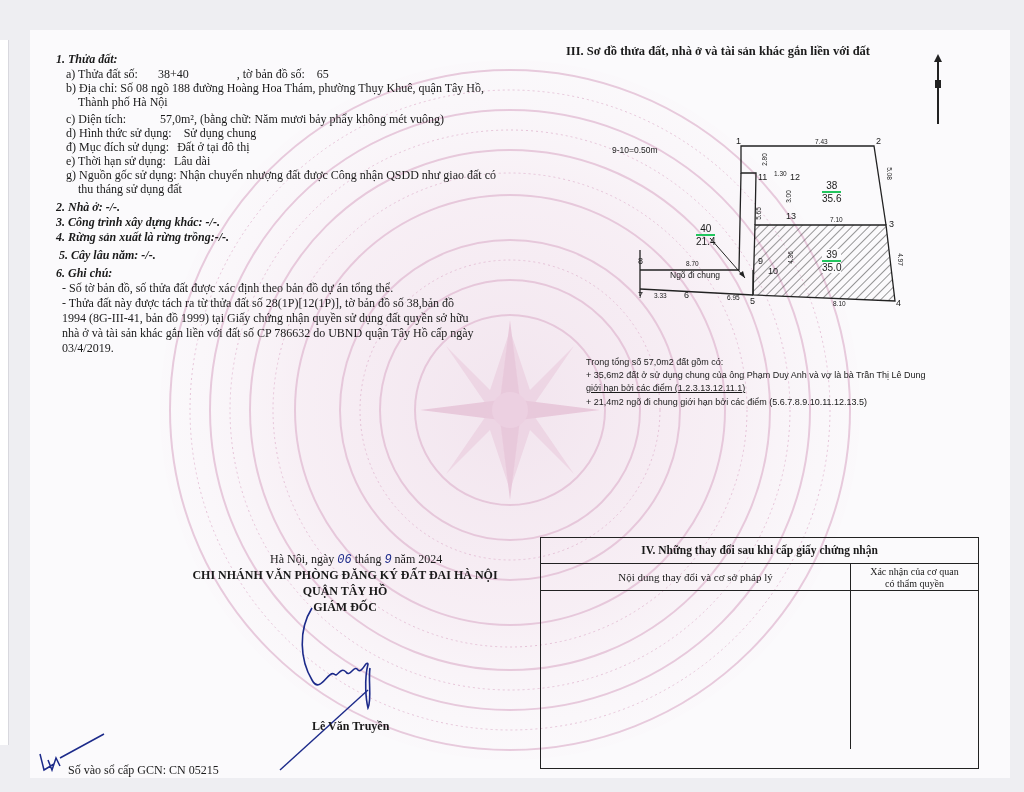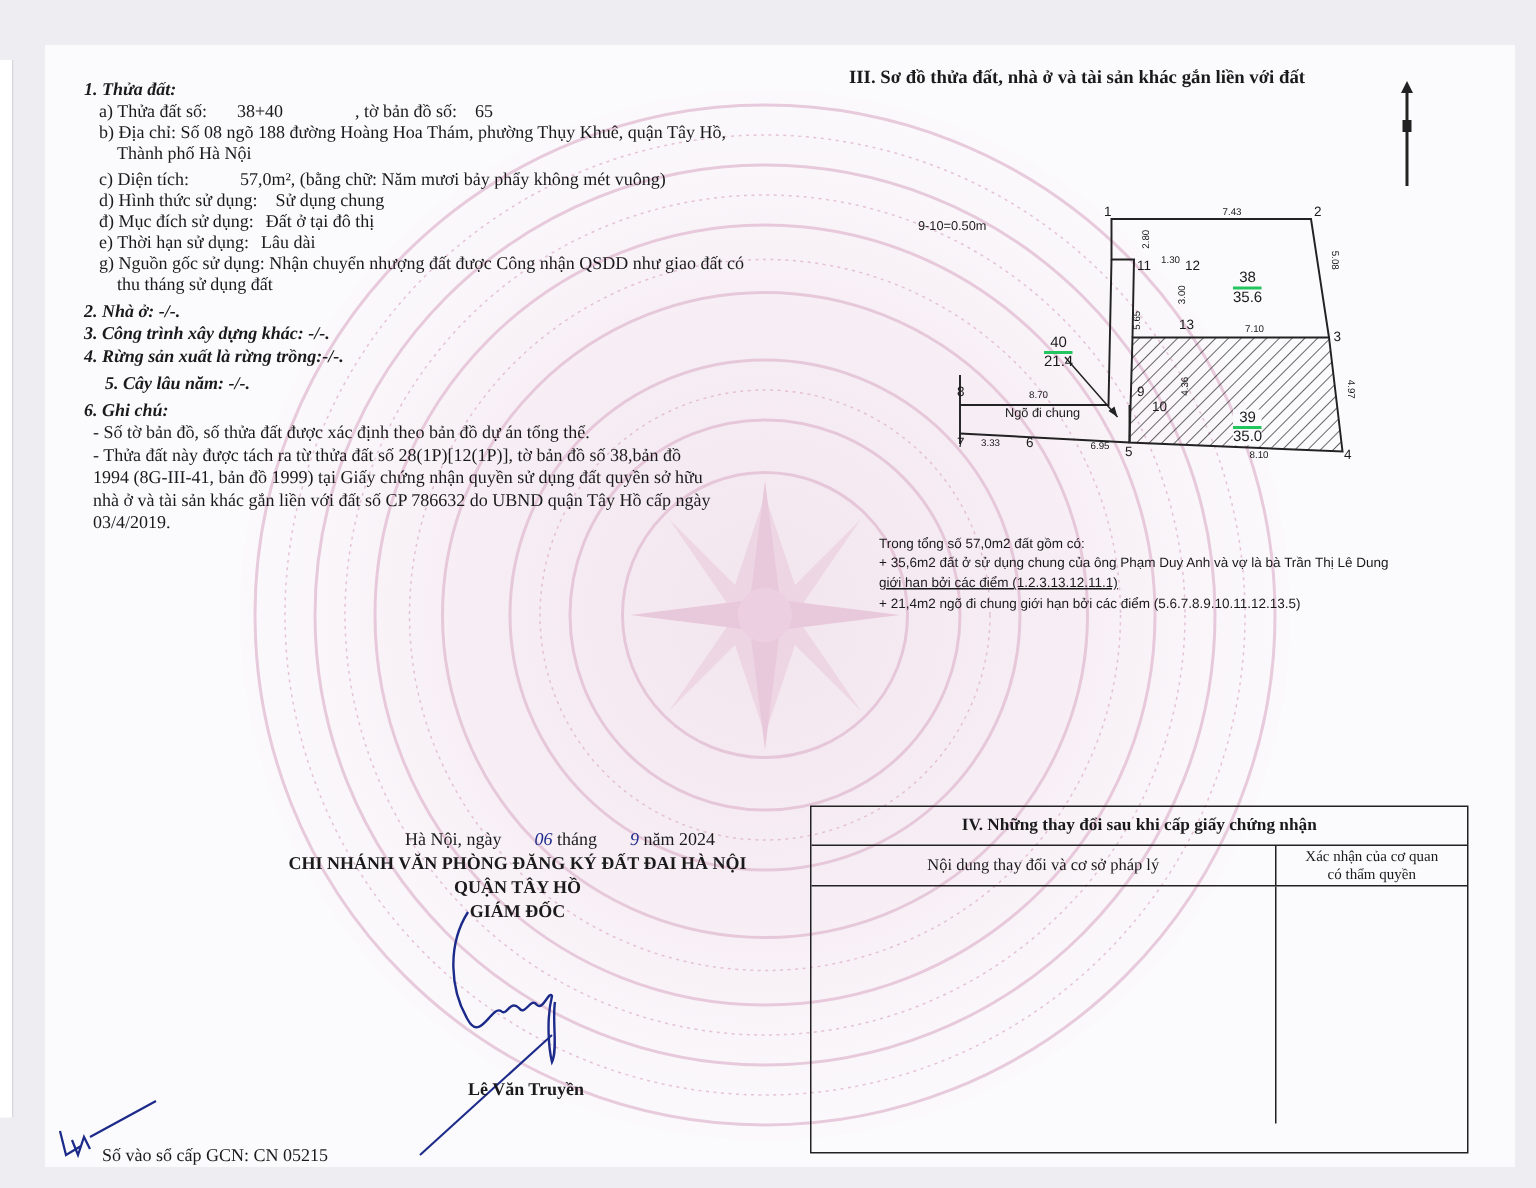--- a/index.html
+++ b/index.html
@@ -34,21 +34,21 @@
     position:absolute; left:510px; top:507px; width:439px; height:232px;
     border:1.5px solid #222; box-sizing:border-box;
   }
   .changes-table .hdr { height:25px; border-bottom:1px solid #222; text-align:center; font-weight:bold; font-size:11.5px; line-height:25px; }
   .changes-table .cols { display:flex; height:26px; border-bottom:1.5px solid #222; }
   .changes-table .c1 { width:309px; border-right:1.5px solid #222; text-align:center; font-size:11px; line-height:26px; }
   .changes-table .c2 { flex:1; text-align:center; font-size:10px; line-height:11.5px; padding-top:2px; }
   .changes-table .body { display:flex; height:158px; }
   .changes-table .body .b1 { width:309px; border-right:1.5px solid #222; }
   .sign-block { position:absolute; text-align:center; font-weight:bold; font-size:12px; }
-  .handwritten { font-family:Liberation Serif, serif; color:#1c2a8a; font-style:italic;margin-left:19px; }
+  .handwritten { font-family:Liberation Mono, monospace; color:#1c2a8a; font-style:italic; }
 </style>
 </head>
 <body>
 
 <div class="left-strip"></div>
 
 <div class="doc">
 
   <svg class="watermark" viewBox="0 0 980 748">
     <defs>
@@ -121,21 +121,21 @@
   </div>
   <div class="abs item" style="left:36px;top:138px;">
     <span>g) Nguồn gốc sử dụng:</span>
     <span>Nhận chuyển nhượng đất được Công nhận QSDD như giao đất có</span>
   </div>
   <div class="abs item" style="left:48px;top:152px;">thu tháng sử dụng đất</div>
 
   <div class="abs it-b" style="left:26px;top:170px;">2. Nhà ở: -/-.</div>
   <div class="abs it-b" style="left:26px;top:185px;">3. Công trình xây dựng khác: -/-.</div>
   <div class="abs it-b" style="left:26px;top:200px;">4. Rừng sản xuất là rừng trồng:-/-.</div>
-  <div class="abs it-b" style="left:40px;top:218px;">5. Cây lâu năm: -/-.</div>
+  <div class="abs it-b" style="left:29px;top:218px;">5. Cây lâu năm: -/-.</div>
 
   <div class="abs it-b" style="left:26px;top:236px;">6. Ghi chú:</div>
   <div class="abs item" style="left:32px;top:251px;">- Số tờ bản đồ, số thửa đất được xác định theo bản đồ dự án tổng thể.</div>
   <div class="abs item" style="left:32px;top:266px;">- Thửa đất này được tách ra từ thửa đất số 28(1P)[12(1P)], tờ bản đồ số 38,bản đồ</div>
   <div class="abs item" style="left:32px;top:281px;">1994 (8G-III-41, bản đồ 1999) tại Giấy chứng nhận quyền sử dụng đất quyền sở hữu</div>
   <div class="abs item" style="left:32px;top:296px;">nhà ở và tài sản khác gắn liền với đất số CP 786632 do UBND quận Tây Hồ cấp ngày</div>
   <div class="abs item" style="left:32px;top:311px;">03/4/2019.</div>
 
   <div class="abs item" style="left:240px;top:522px;">
     <span>Hà Nội, ngày</span>
@@ -219,21 +219,21 @@
   <div class="diag-dim" style="left:864px;top:226px;transform:rotate(90deg);">4.97</div>
   <div class="diag-dim" style="left:803px;top:270px;">8.10</div>
   <div class="diag-dim" style="left:656px;top:230px;">8.70</div>
   <div class="diag-dim" style="left:624px;top:262px;">3.33</div>
   <div class="diag-dim" style="left:697px;top:264px;">6.95</div>
 
   <div class="frac" style="left:792px;top:150px;">
     <span class="num">38</span>
     <span>35.6</span>
   </div>
-  <div class="frac" style="left:792px;top:219px;background:#fbfafc;margin-top:24px;">
+  <div class="frac" style="left:792px;top:219px;background:#fbfafc;">
     <span class="num">39</span>
     <span>35.0</span>
   </div>
   <div class="frac" style="left:666px;top:193px;">
     <span class="num">40</span>
     <span>21.4</span>
   </div>
   <div class="abs sans" style="left:640px;top:240px;font-size:8.5px;text-align:right;">Ngõ đi chung</div>
 
   <div class="abs note" style="left:556px;top:326px;">Trong tổng số 57,0m2 đất gồm có:</div>

